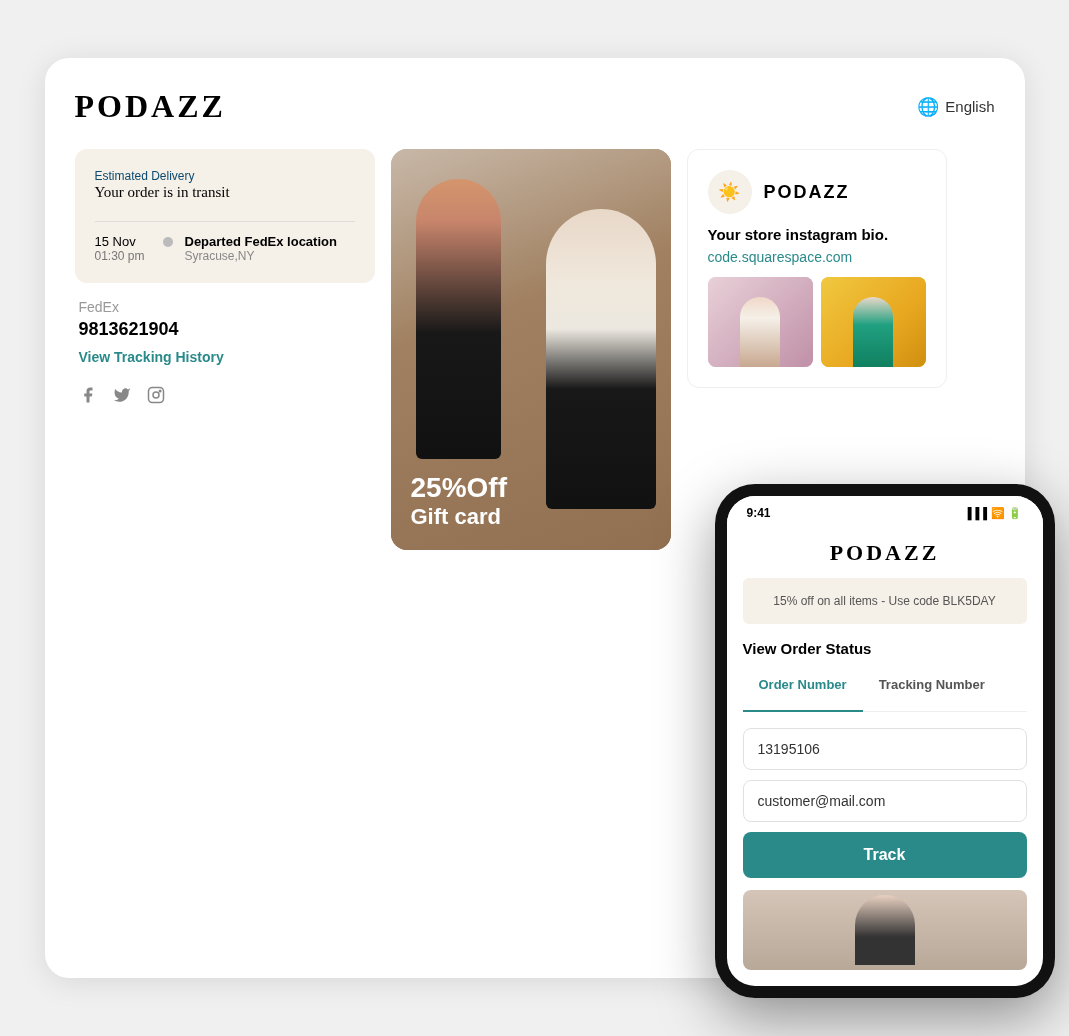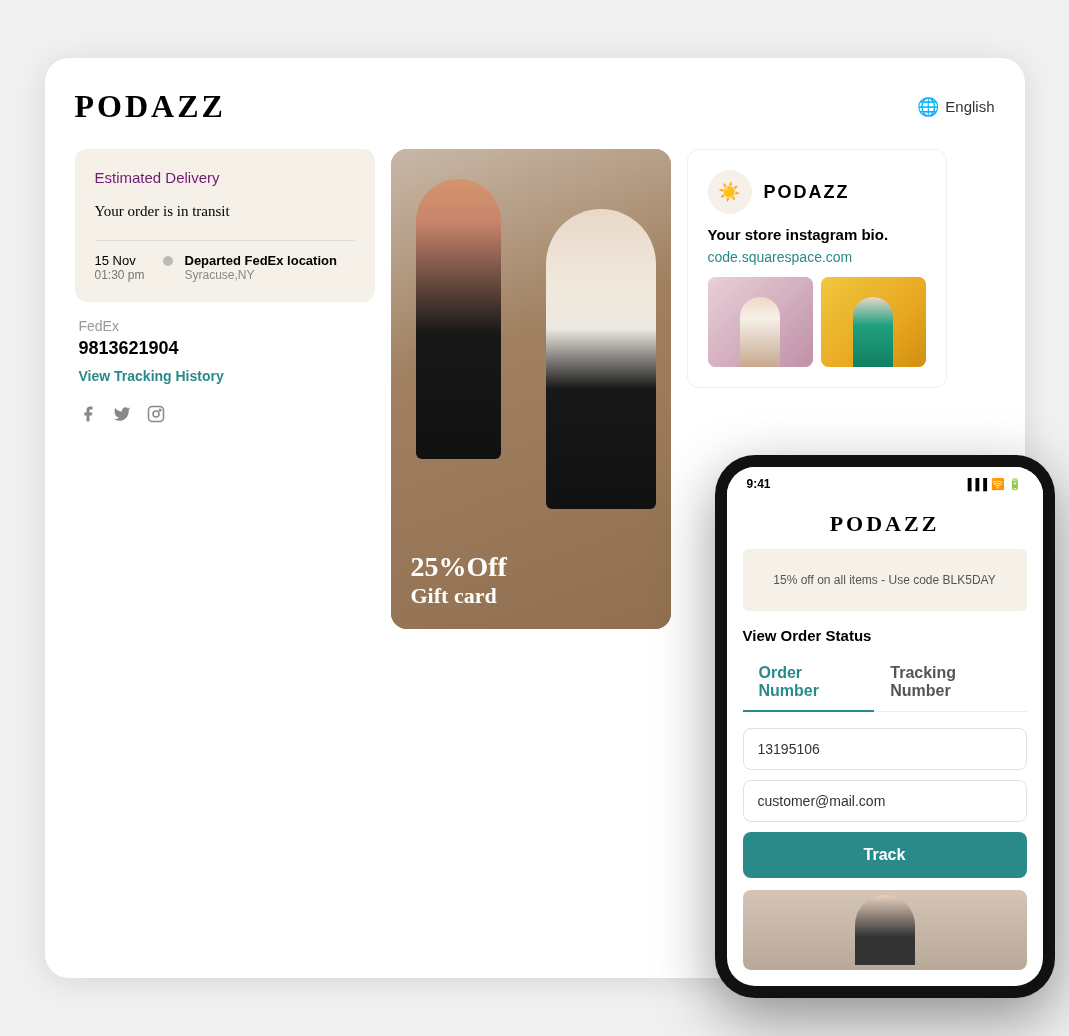--- a/index.html
+++ b/index.html
@@ -59,23 +59,23 @@
       flex-direction: column;
       gap: 16px;
     }
 
     .delivery-card {
       background: #f5f0e8;
       border-radius: 12px;
       padding: 20px;
     }
     .estimated-label {
-      font-size: 15px;
-      color: #701a75;
-      margin-bottom: 17px;
+      font-size: 12px;
+      color: #0c4a6e;
+      margin-bottom: 1px;
     }
     .delivery-date {
       font-size: 28px;
       font-weight: 700;
       margin-bottom: 10px;
       font-family: Georgia, serif;
     }
     .transit-status {
       font-size: 15px;
       font-weight: 500;
@@ -158,23 +158,22 @@
       font-size: 18px;
       color: #888;
       cursor: pointer;
     }
 
     
     .promo-card {
       border-radius: 16px;
       overflow: hidden;
       position: relative;
-      height: 480px;
+      height: 401px;
       background: #c8bfb8;
-      font-family: Liberation Serif, serif;
     }
     .promo-image-placeholder {
       width: 100%;
       height: 100%;
       background: linear-gradient(135deg, #d4c5b8 0%, #a89880 50%, #8a7060 100%);
       position: relative;
     }
     .promo-text-overlay {
       position: absolute;
       bottom: 20px;
@@ -290,40 +289,40 @@
       text-align: center;
       font-size: 22px;
       font-weight: 700;
       letter-spacing: 3px;
       margin-bottom: 12px;
       font-family: Georgia, serif;
     }
     .promo-banner {
       background: #f5f0e8;
       border-radius: 6px;
-      padding: 24px 12px;
+      padding: 16px 12px;
       font-size: 12px;
       text-align: center;
       color: #555;
       margin-bottom: 16px;
     }
     .track-order-title {
       font-size: 15px;
       font-weight: 700;
       margin-bottom: 12px;
     }
     .tabs-row {
       display: flex;
       gap: 0;
       margin-bottom: 16px;
       border-bottom: 1px solid #eee;
     }
     .tab-item {
-      padding: 8px 16px 10px;
-      font-size: 16px;
+      padding: 8px 16px 18px;
+      font-size: 13px;
       font-weight: 600;
       cursor: pointer;
       color: #555;
     }
     .tab-item.active {
       color: #2a8a8a;
       border-bottom: 2px solid #2a8a8a;
       margin-bottom: -1px;
     }
     .input-field {

